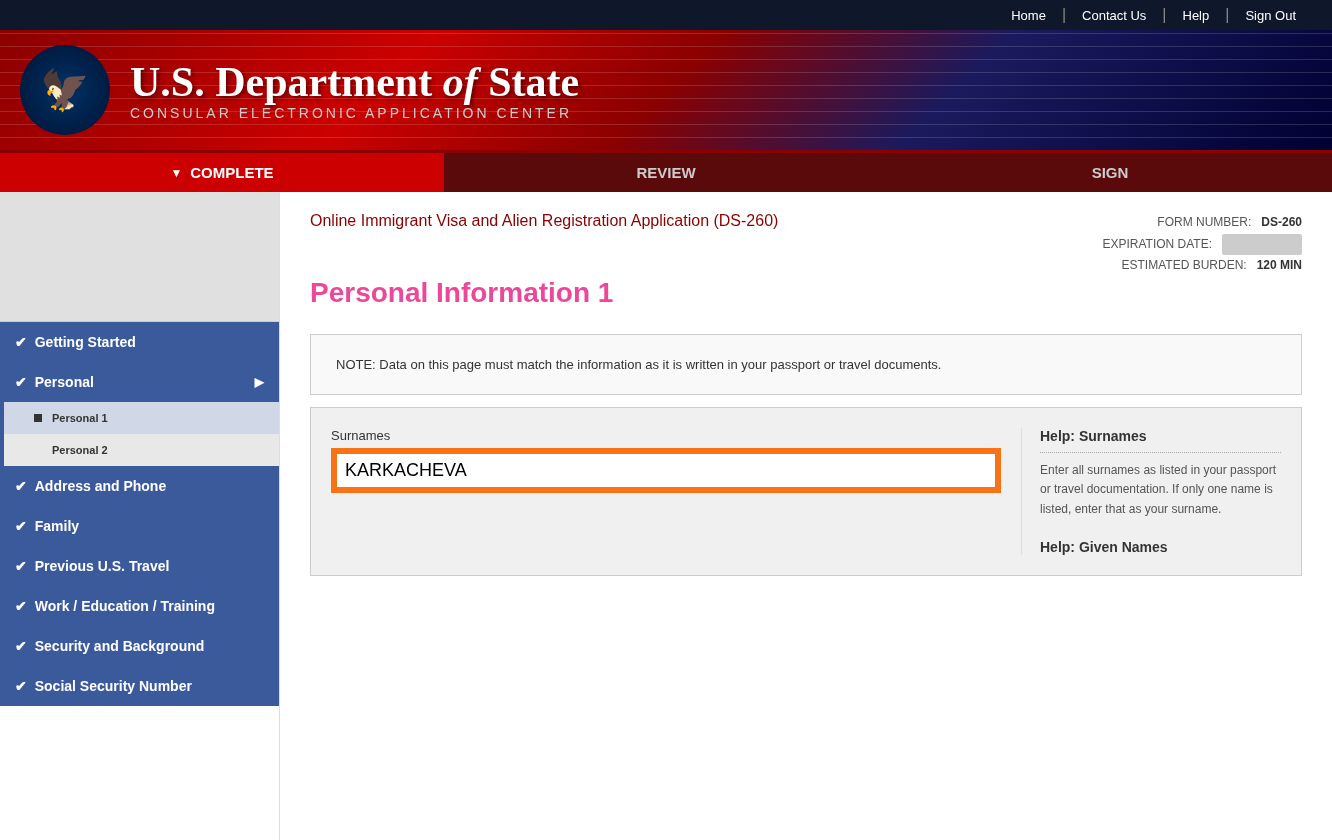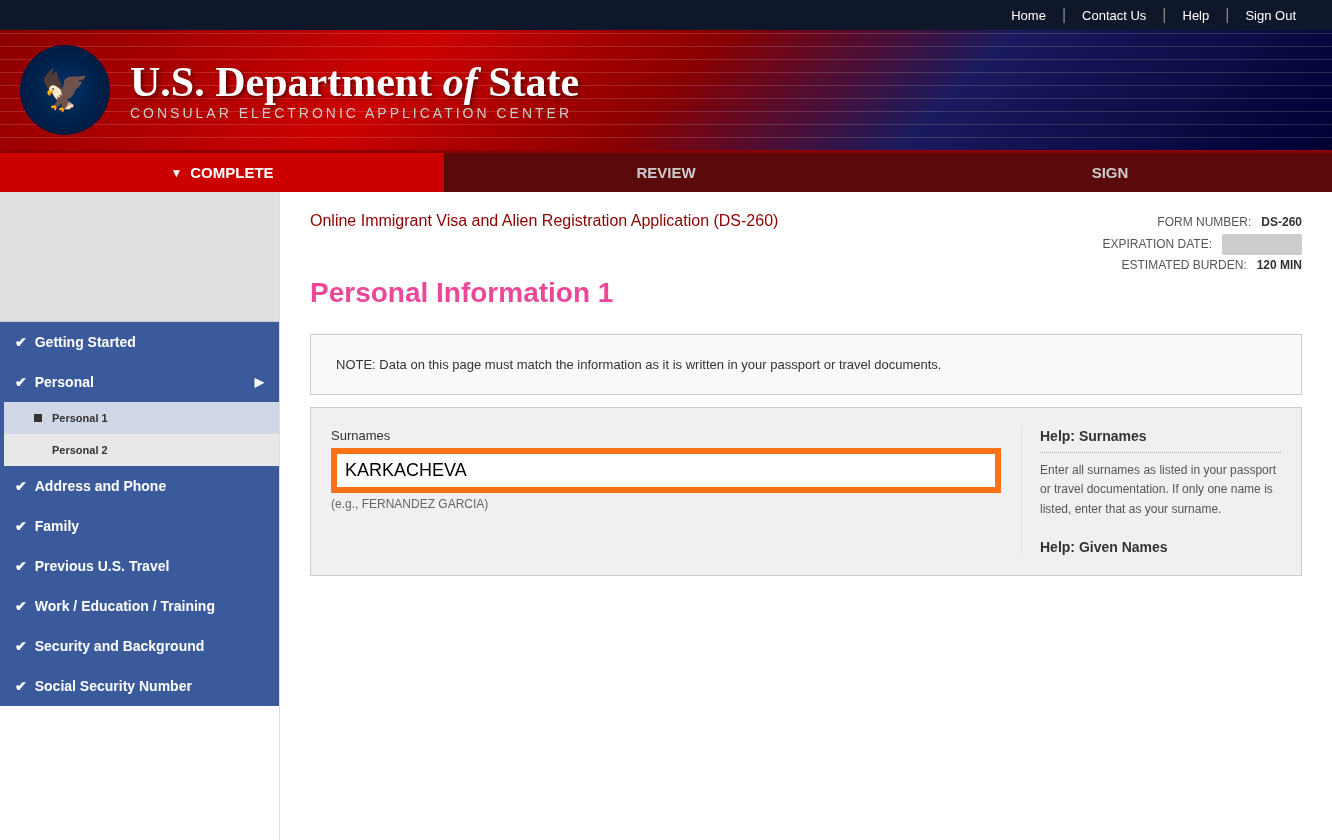--- a/index.html
+++ b/index.html
@@ -418,21 +418,20 @@
     <h1 class="page-heading">Personal Information 1</h1>
 
     <div class="note-box">
       <span>NOTE: Data on this page must match the information as it is written in your passport or travel documents.</span>
     </div>
 
     <div class="form-section">
       <div class="form-left">
         <label class="field-label">Surnames</label>
         <input type="text" class="field-input" value="KARKACHEVA" style="">
-        <div class="field-hint">(e.g., FERNANDEZ GARCIA)</div>
       </div>
       <div class="form-right">
         <div class="help-title">
           <span>Help:</span><span> Surnames</span>
         </div>
         <div class="help-text">Enter all surnames as listed in your passport or travel documentation. If only one name is listed, enter that as your surname.</div>
         <div class="help-title2">
           <span>Help:</span><span> Given Names</span>
         </div>
       </div>

